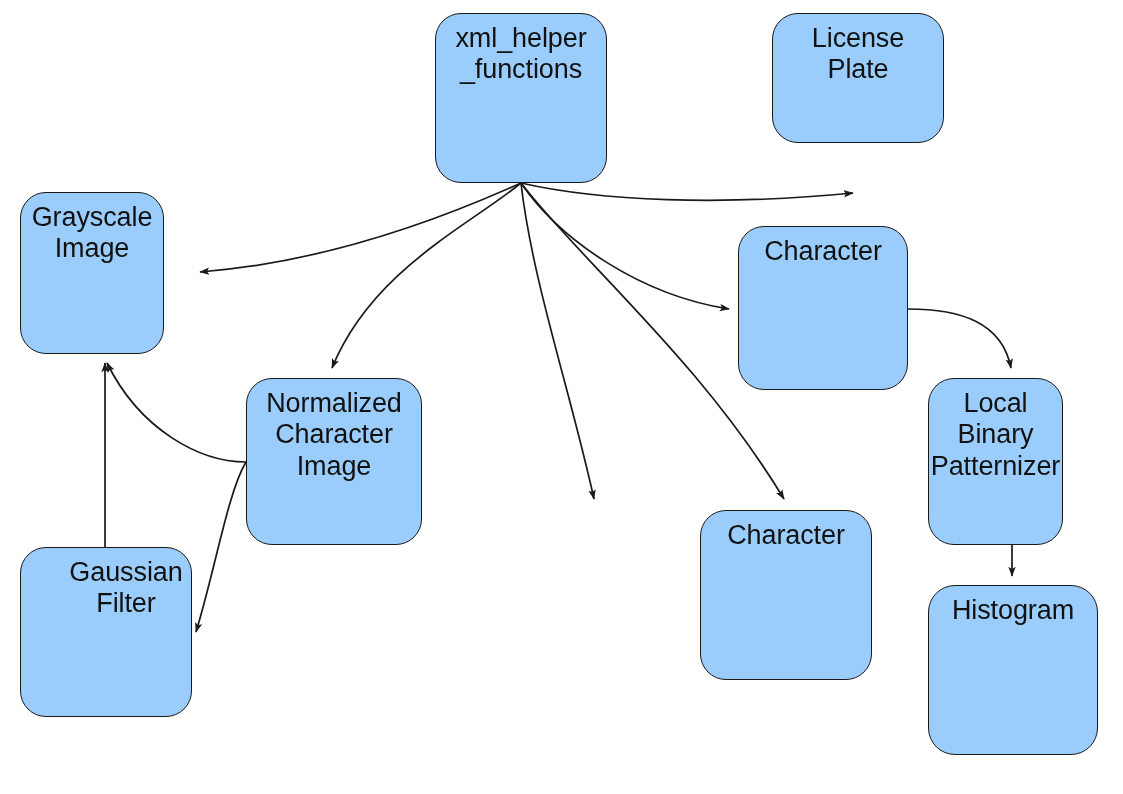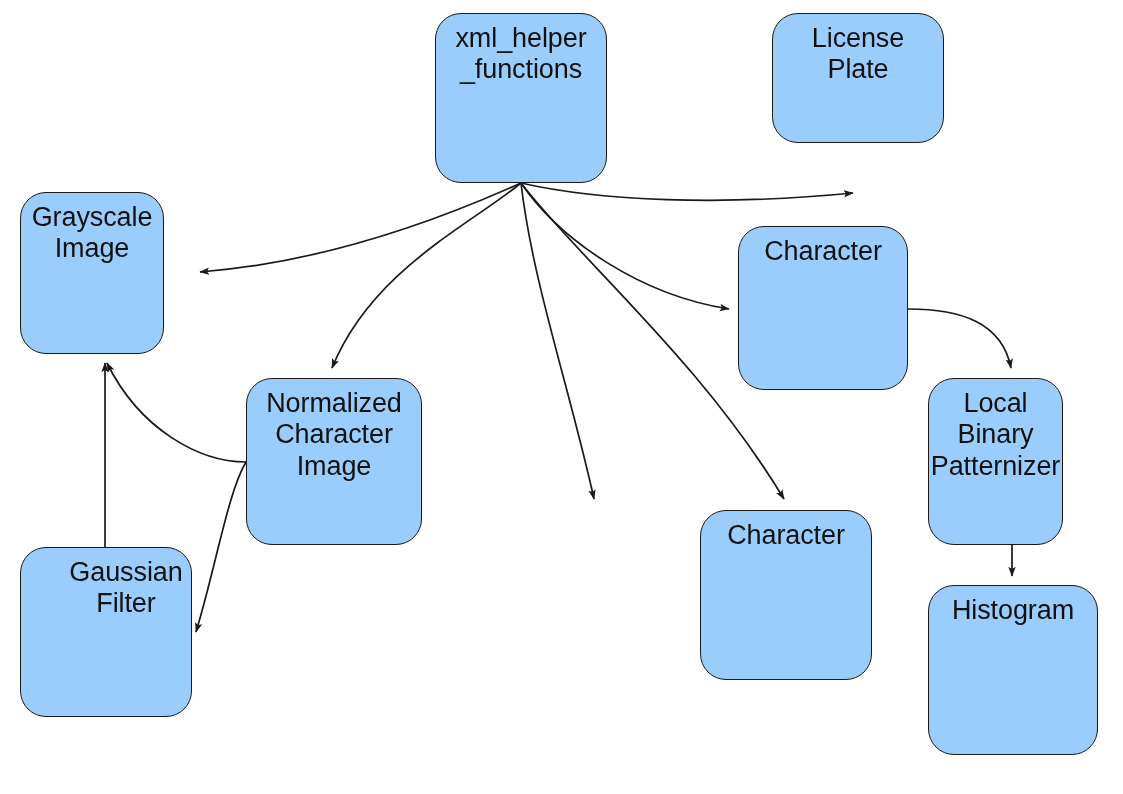--- a/index.html
+++ b/index.html
@@ -125,18 +125,18 @@
 
     <div class="node" style="left:700px; top:510px; width:172px; height:170px;">
       <span class="node-label">Character</span>
     </div>
 
     <div class="node" style="left:20px; top:547px; width:172px; height:170px;padding-left:40px;">
       <span class="node-label">Gaussian
 Filter</span>
     </div>
 
-    <div class="node" style="left:928px; top:585px; width:170px; height:170px;">
+    <div class="node" style="left:928px; top:585px; width:170px; height:170px;border-radius:27px;">
       <span class="node-label">Histogram</span>
     </div>
 
   </div>
 </div>
 
 </body></html>

